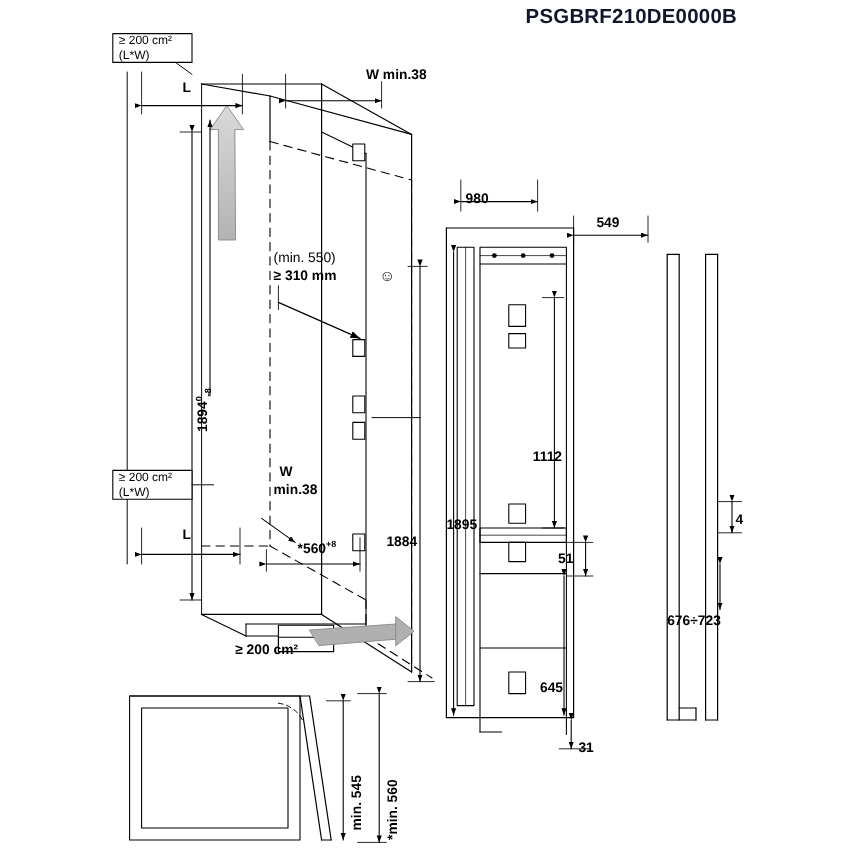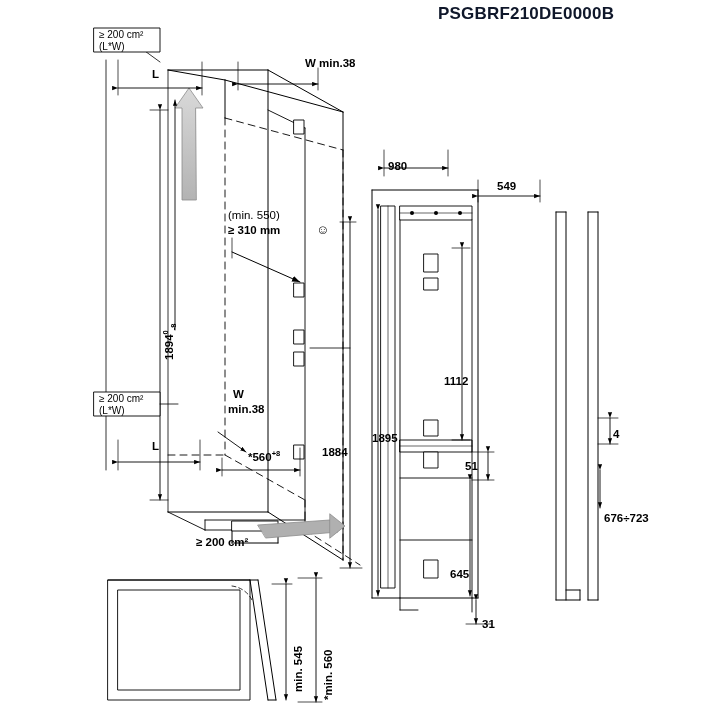--- a/index.html
+++ b/index.html
@@ -291,20 +291,20 @@
   <div class="lbl b" style="left:388px; top:160px;">980</div>
   <div class="lbl b" style="left:497px; top:180px;">549</div>
 
   <div class="lbl b" style="left:372px; top:432px;">1895</div>
   <div class="lbl b" style="left:444px; top:375px;">1112</div>
   <div class="lbl b" style="left:465px; top:460px;">51</div>
   <div class="lbl b" style="left:450px; top:537px;margin-top:31px;">645</div>
   <div class="lbl b" style="left:482px; top:618px;">31</div>
 
   <div class="lbl b" style="left:613px; top:428px;">4</div>
-  <div class="lbl b" style="left:580px; top:512px;padding-left:24px;">676÷723</div>
+  <div class="lbl b" style="left:556px; top:512px;">676÷723</div>
 
   <div class="lbl b vert" style="left:292px; top:692px;">min. 545</div>
   <div class="lbl b vert" style="left:322px; top:700px;">
     <span>*</span><span>min. 560</span>
   </div>
 
 </div>
 
 </body></html>

